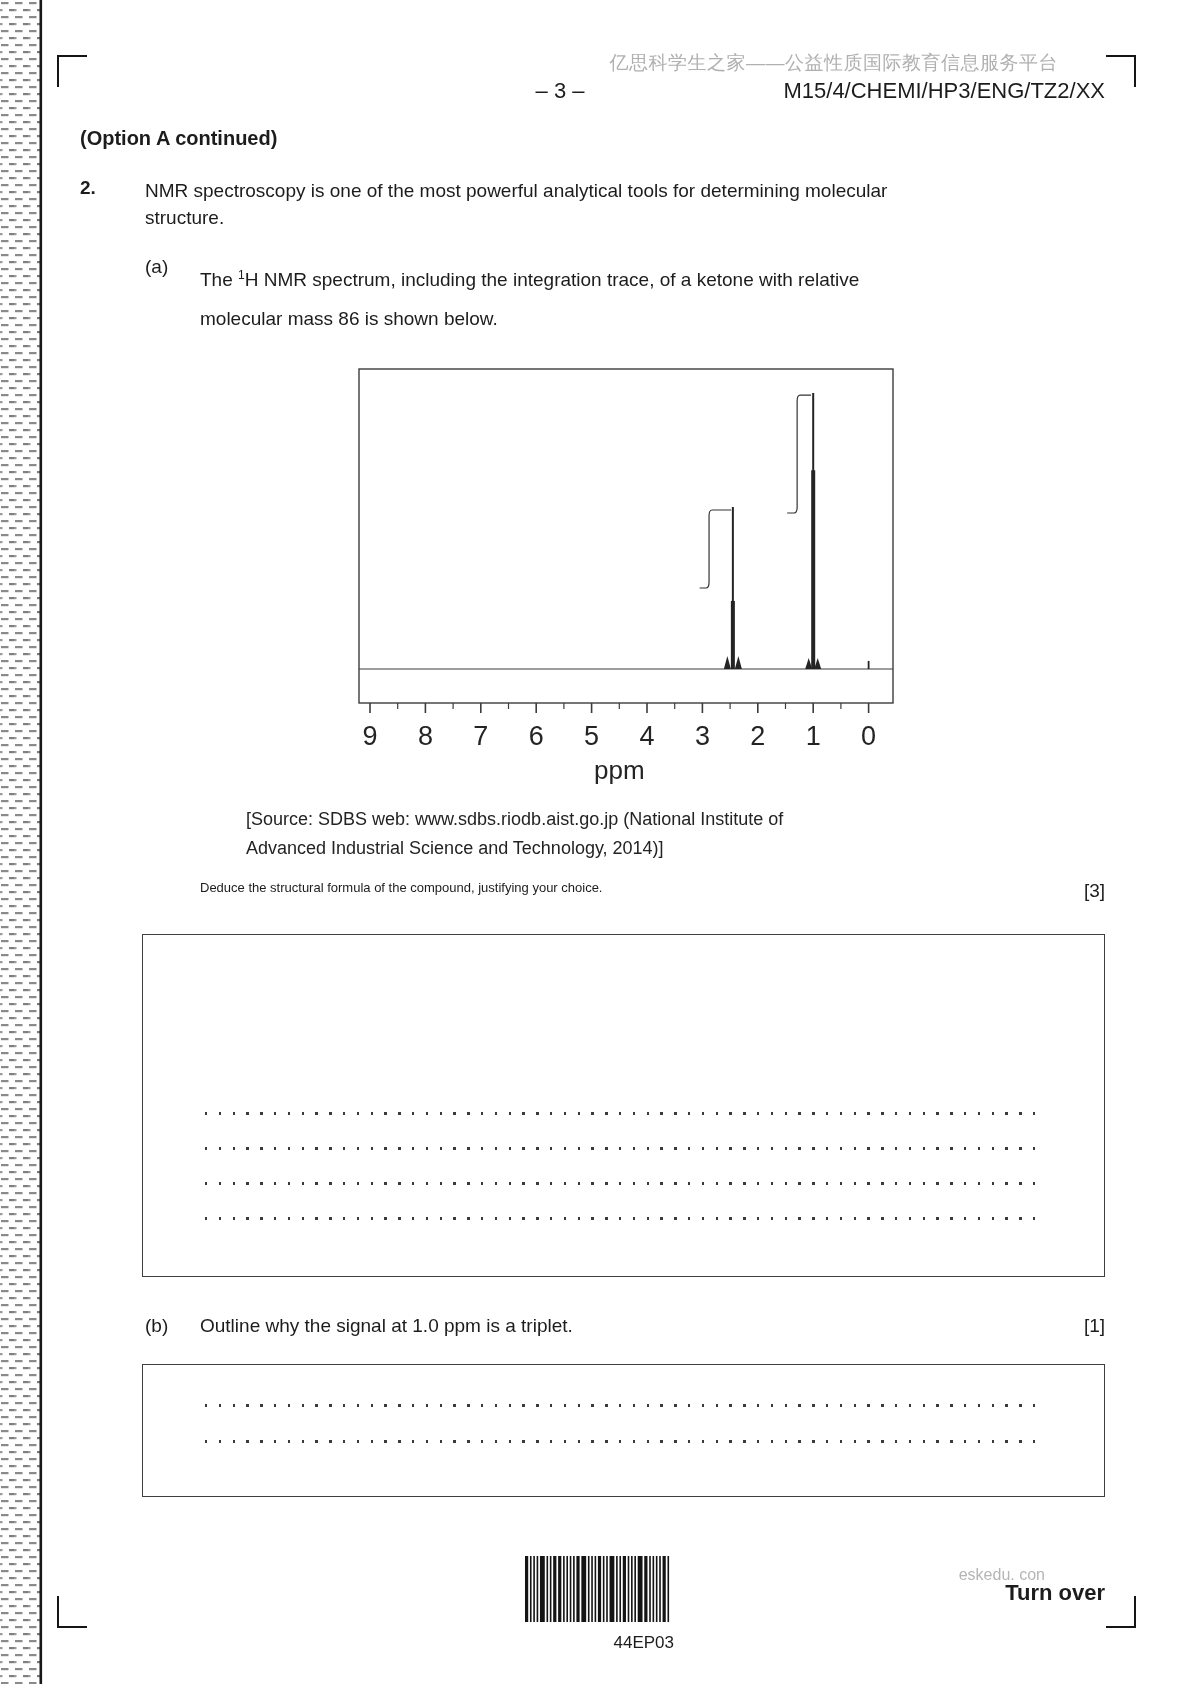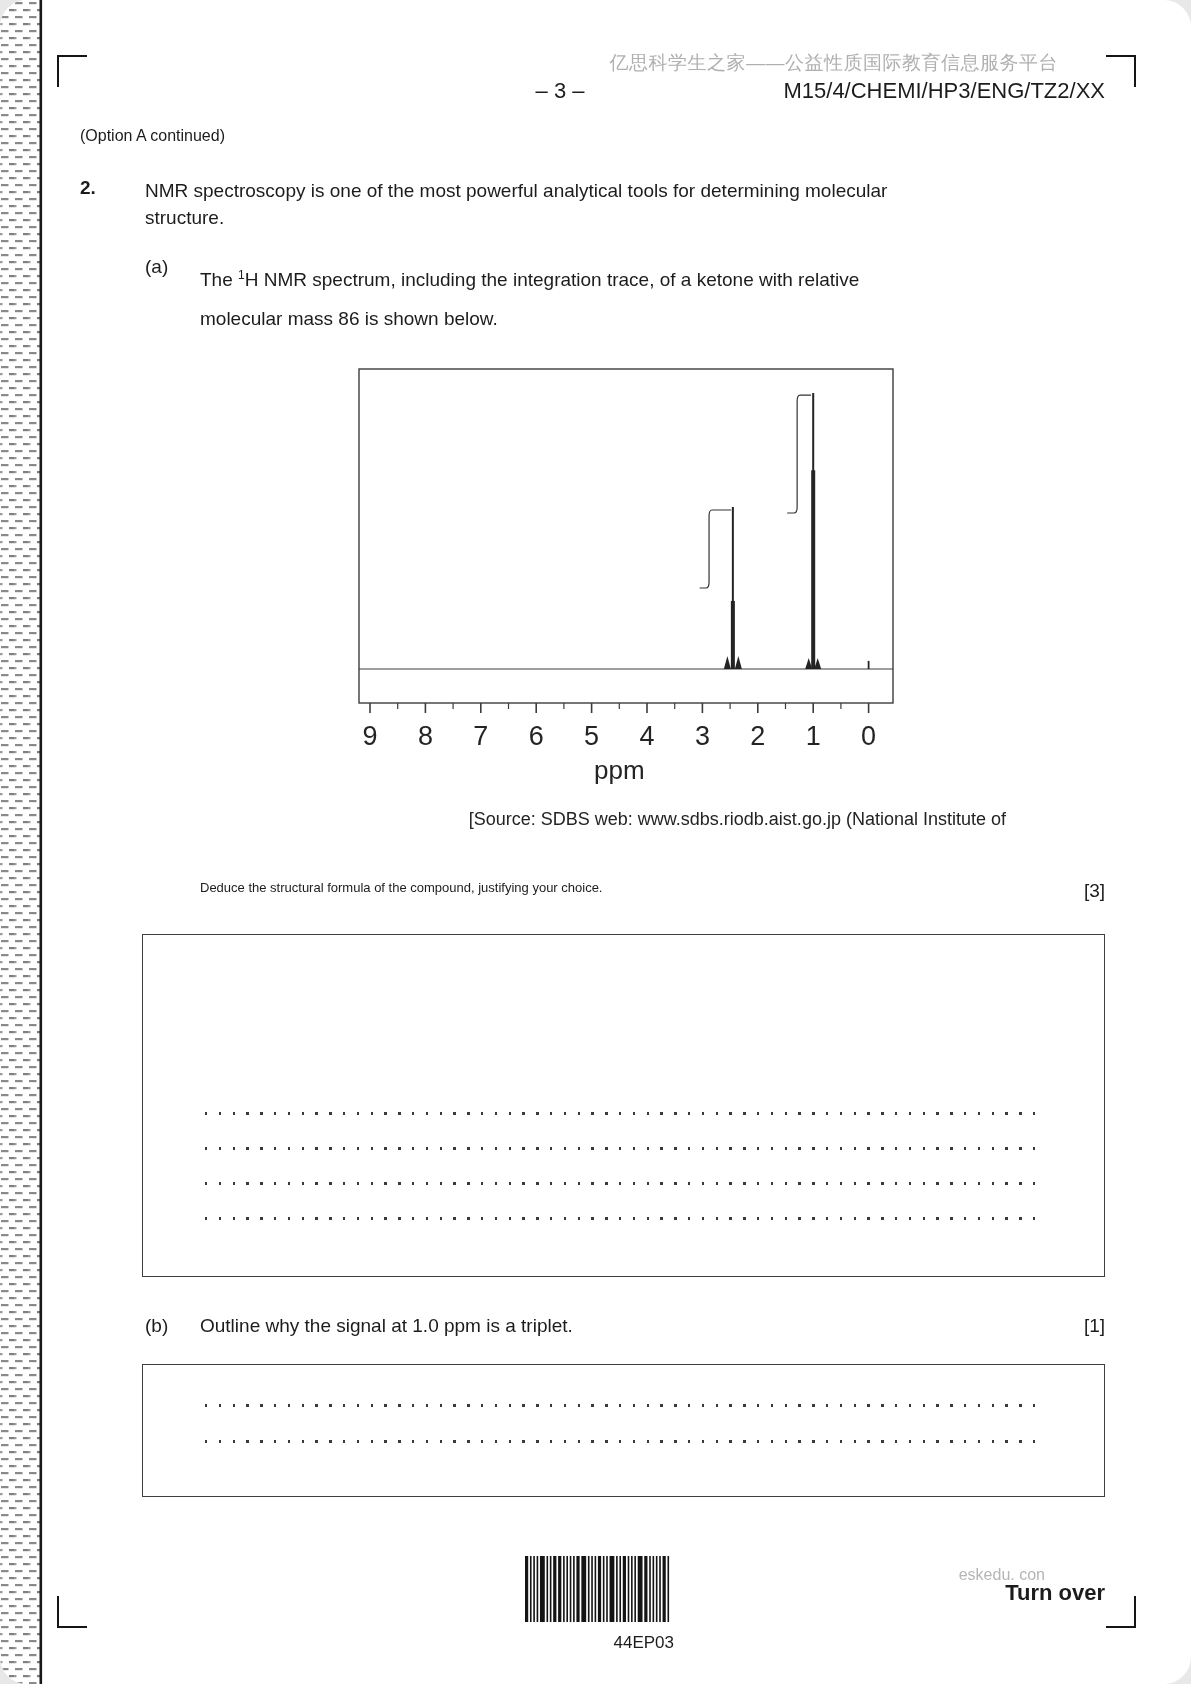--- a/index.html
+++ b/index.html
@@ -1,35 +1,35 @@
 <!DOCTYPE html>
 <html><head>
 <meta charset="utf-8">
 <style>
   html,body{margin:0;padding:0;background:#e8e8e8;}
   .page{position:relative;width:1191px;height:1684px;background:#ffffff;
-        font-family:"Liberation Sans",sans-serif;color:#1c1c1c;overflow:hidden;margin:0 auto;border-radius:27px;}
+        font-family:"Liberation Sans",sans-serif;color:#1c1c1c;overflow:hidden;margin:0 auto;}
   .hatch{position:absolute;left:0;top:0;}
   .crop{position:absolute;width:28px;height:30px;}
   .crop.tl{left:57px;top:55px;border-left:2.5px solid #151515;border-top:2.5px solid #151515;}
   .crop.tr{left:1106px;top:55px;border-right:2.5px solid #151515;border-top:2.5px solid #151515;}
   .crop.bl{left:57px;top:1596px;border-left:2.5px solid #151515;border-bottom:2.5px solid #151515;}
   .crop.br{left:1106px;top:1596px;border-right:2.5px solid #151515;border-bottom:2.5px solid #151515;}
   .hdr-cn{position:absolute;top:50px;right:133px;font-size:19px;color:#b0b0b0;letter-spacing:.5px;}
   .hdr-pn{position:absolute;top:78px;left:500px;width:120px;text-align:center;font-size:22px;}
   .hdr-code{position:absolute;top:78px;right:86px;font-size:22px;text-align:center;}
-  .option-cont{position:absolute;left:80px;top:127px;font-size:16px;font-weight:normal;text-align:center;}
+  .option-cont{position:absolute;left:80px;top:127px;font-size:20px;font-weight:bold;text-align:center;}
   .qnum{position:absolute;left:80px;top:177px;font-size:19px;font-weight:bold;}
   .stem{position:absolute;left:145px;top:177px;font-size:19px;line-height:27px;}
   .pa-label{position:absolute;left:145px;top:256px;font-size:19px;}
   .pa-text{position:absolute;left:200px;top:256px;font-size:19px;line-height:39px;}
   .pa-text sup{font-size:12px;}
   .chart{position:absolute;left:345px;top:360px;}
   .chart text{font-family:"Liberation Sans",sans-serif;}
-  .source{position:absolute;left:246px;top:805px;width:760px;text-align:right;
+  .source{position:absolute;left:246px;top:805px;width:760px;text-align:left;
           font-size:18px;line-height:29px;color:#232323;}
   .prompt-a{position:absolute;left:200px;top:880px;font-size:13px;}
   .marks{position:absolute;right:86px;font-size:19px;}
   .marks-a{top:880px;}
   .marks-b{top:1315px;}
   .ansbox{position:absolute;left:142px;width:961px;border:1.6px solid #3f3f3f;background:#fff;}
   .box1{top:934px;height:341px;}
   .box2{top:1364px;height:131px;}
   .dotline{position:absolute;left:62px;width:841px;height:2.6px;
            background:repeating-linear-gradient(90deg,#3a3a3a 0 2.4px,transparent 2.4px 13.8px);}
@@ -123,20 +123,21 @@
       <rect x="466.2" y="110.28" width="4" height="198.72" fill="#242424"></rect>
       <path d="M 460.2 309 L 463.7 298 L 467.2 309 Z" fill="#242424"></path>
       <path d="M 469.2 309 L 472.7 298 L 476.2 309 Z" fill="#242424"></path>
       <line x1="523.5999999999999" y1="300.9" x2="523.5999999999999" y2="309" stroke="#242424" stroke-width="1.8"></line>
       <path d="M 354.63 228 H 361.048 Q 364.048 228 364.048 222 V 156 Q 364.048 150 367.048 150 H 386.20799999999997" fill="none" stroke="#333" stroke-width="1.2"></path>
       <path d="M 442.162 153 H 449.134 Q 452.134 153 452.134 147 V 41.099999999999966 Q 452.134 35.099999999999966 455.134 35.099999999999966 H 465.984" fill="none" stroke="#333" stroke-width="1.2"></path>
     </svg>
 
   <div class="source">
     <div>[Source: SDBS web: www.sdbs.riodb.aist.go.jp (National Institute of</div>
+    <div>Advanced Industrial Science and Technology, 2014)]</div>
   </div>
 
   <div class="prompt-a">Deduce the structural formula of the compound, justifying your choice.</div>
   <div class="marks marks-a">[3]</div>
 
   <div class="ansbox box1">
     <div class="dotline" style="top:177px"></div>
     <div class="dotline" style="top:212px"></div>
     <div class="dotline" style="top:247px"></div>
     <div class="dotline" style="top:282px"></div>

